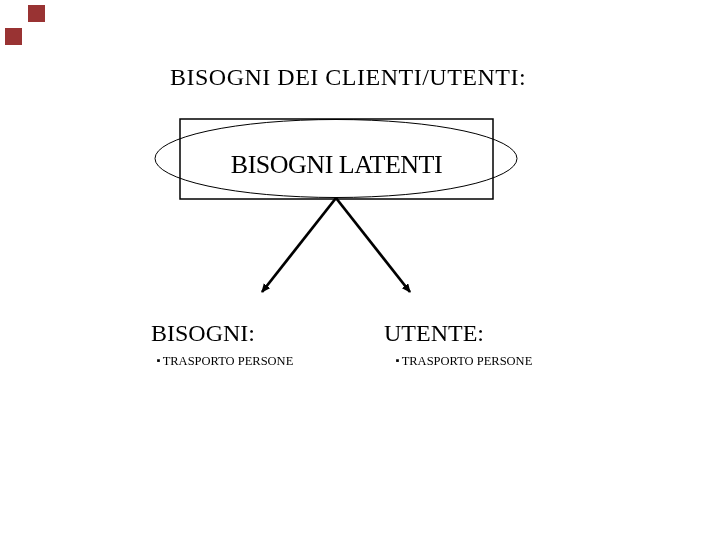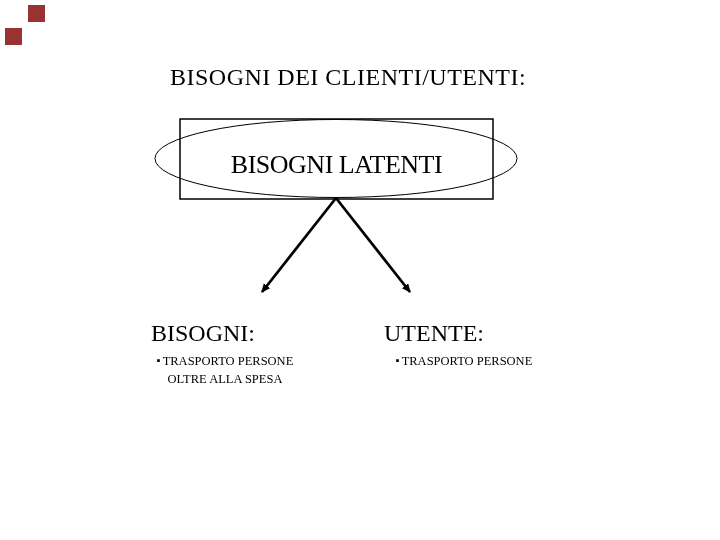--- a/index.html
+++ b/index.html
@@ -100,23 +100,20 @@
   <line x1="336" y1="198" x2="410" y2="292" stroke="#000000" stroke-width="2.75" marker-end="url(#arrowhead)"></line>
 </svg>
 
 <div class="ellipse-label">BISOGNI LATENTI</div>
 
 <div id="cliente-heading" class="col-heading">BISOGNI:</div>
 <div id="cliente-list" class="bullet-list">
   <div class="bullet-line">
     <span class="bullet-glyph">▪</span><span>TRASPORTO PERSONE</span>
   </div>
-  <div class="bullet-line">
-    <span>OLTRE ALLA SPESA</span>
-  </div>
 </div>
 
 <div id="utente-heading" class="col-heading">UTENTE:</div>
 <div id="utente-list" class="bullet-list">
   <div class="bullet-line">
     <span class="bullet-glyph">▪</span><span>TRASPORTO PERSONE</span>
   </div>
 </div>
 
 </body></html>

